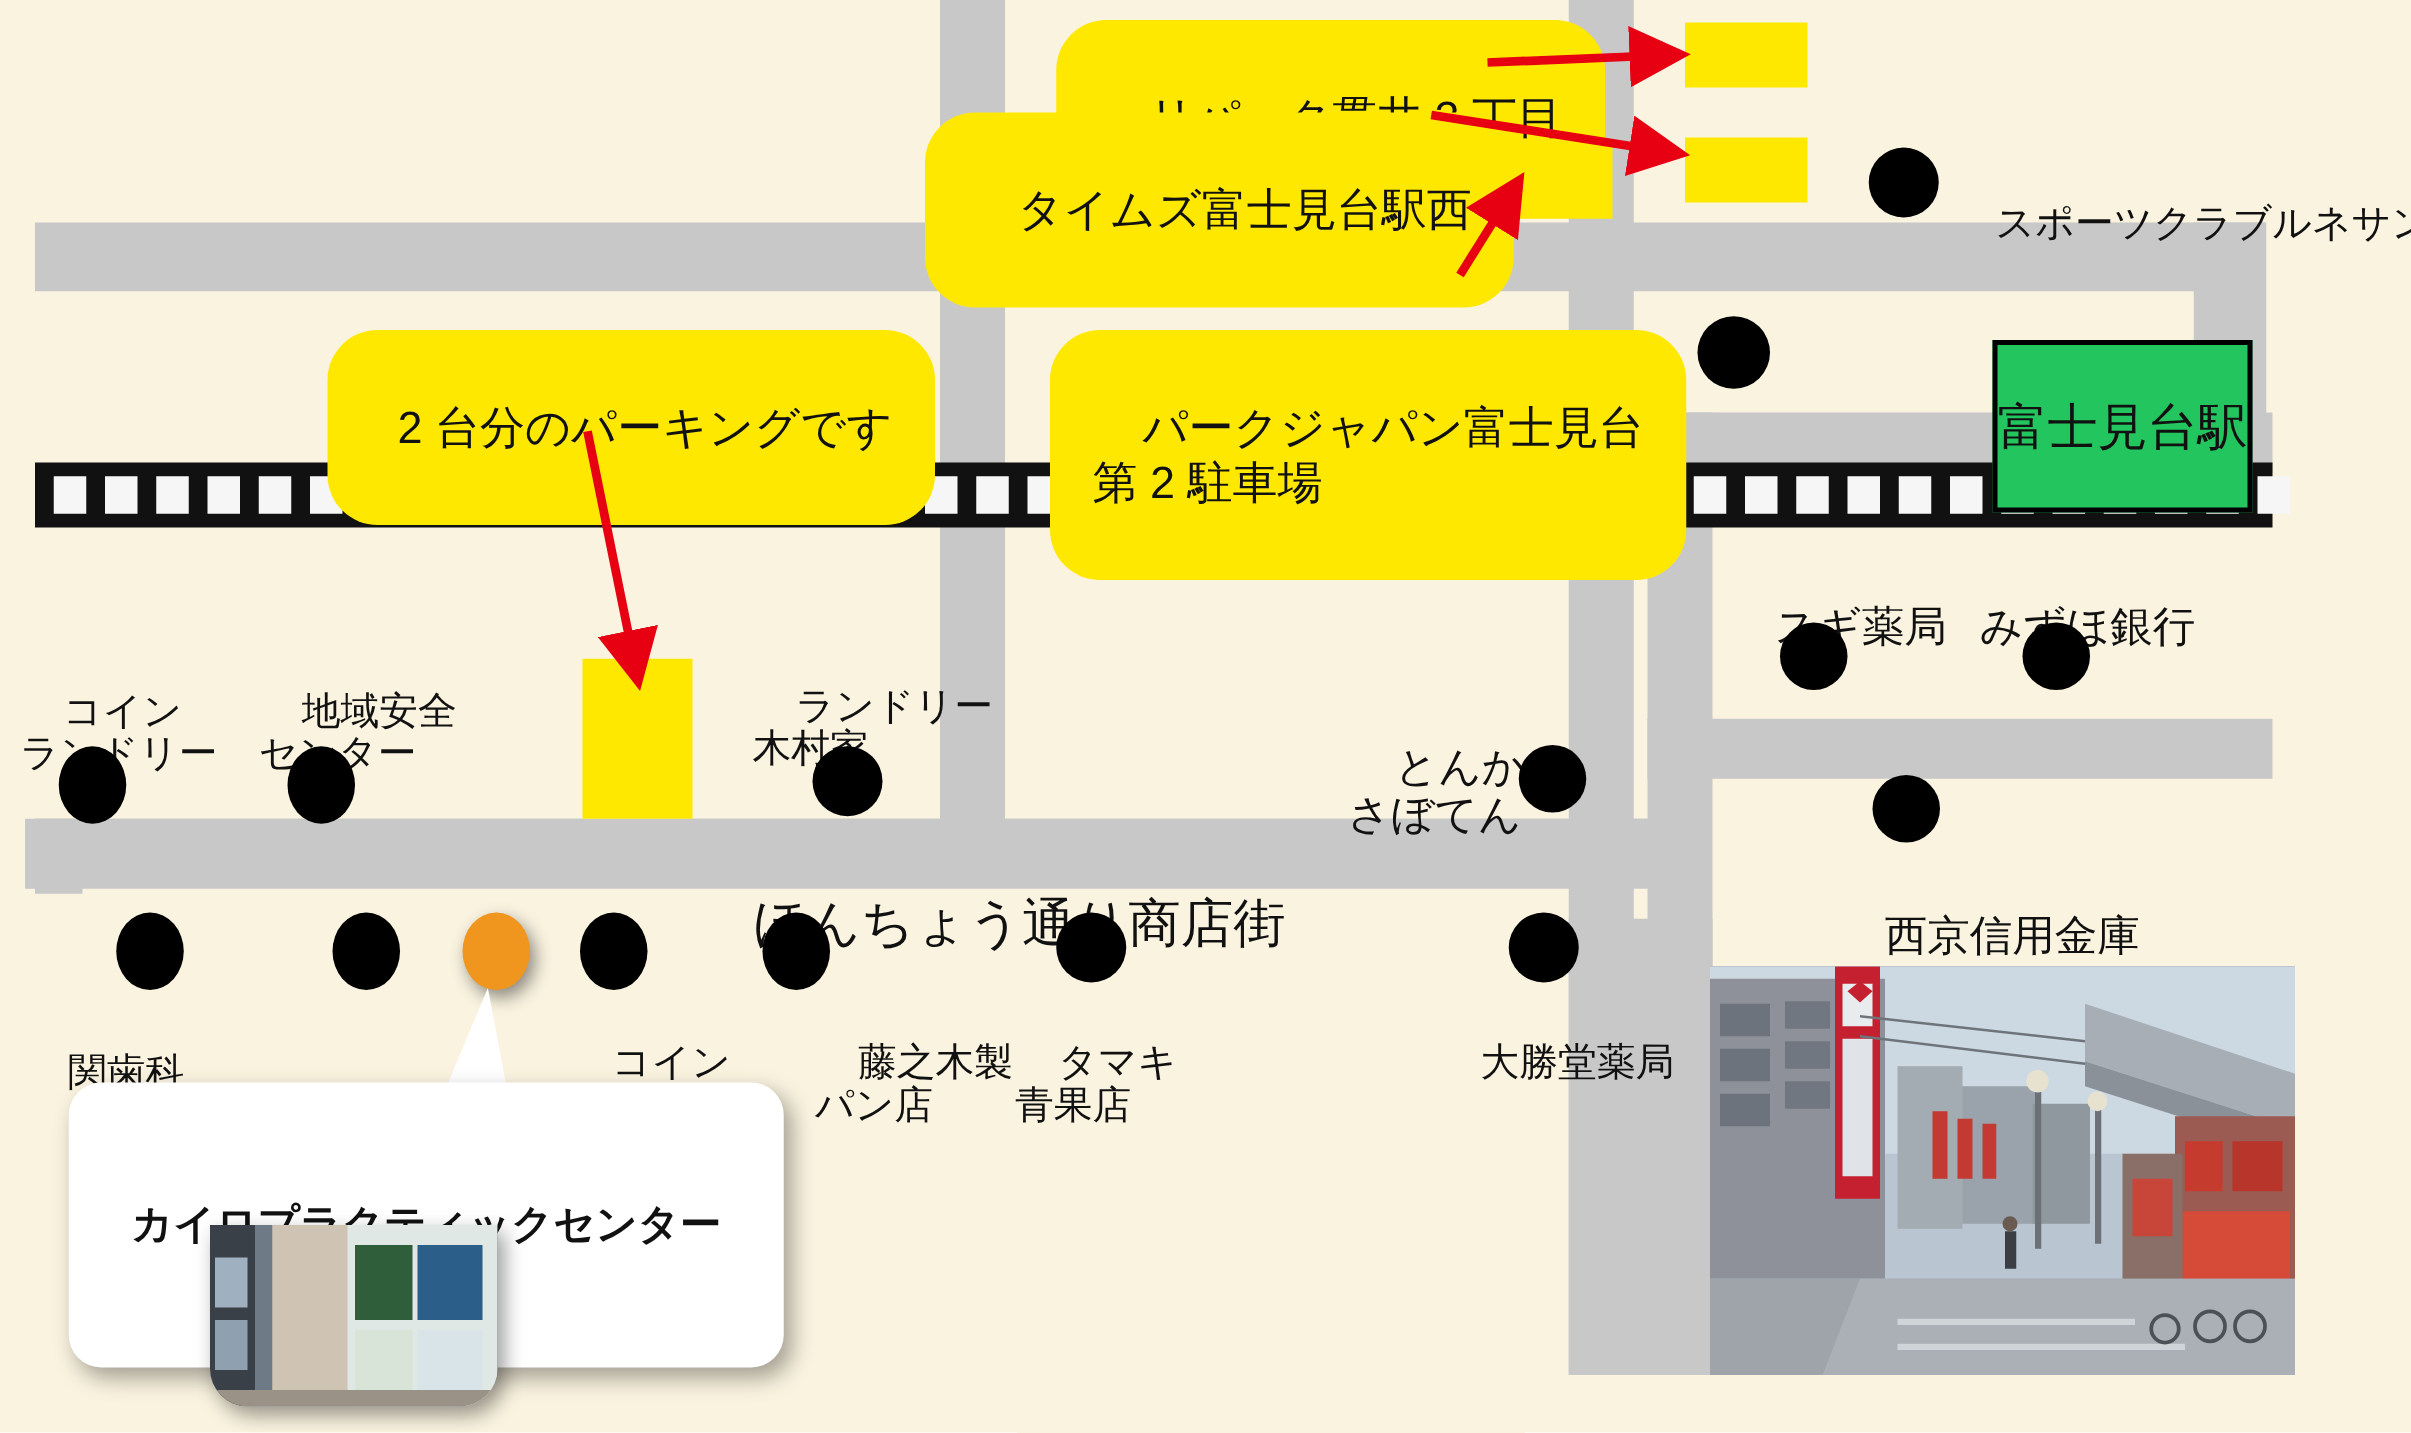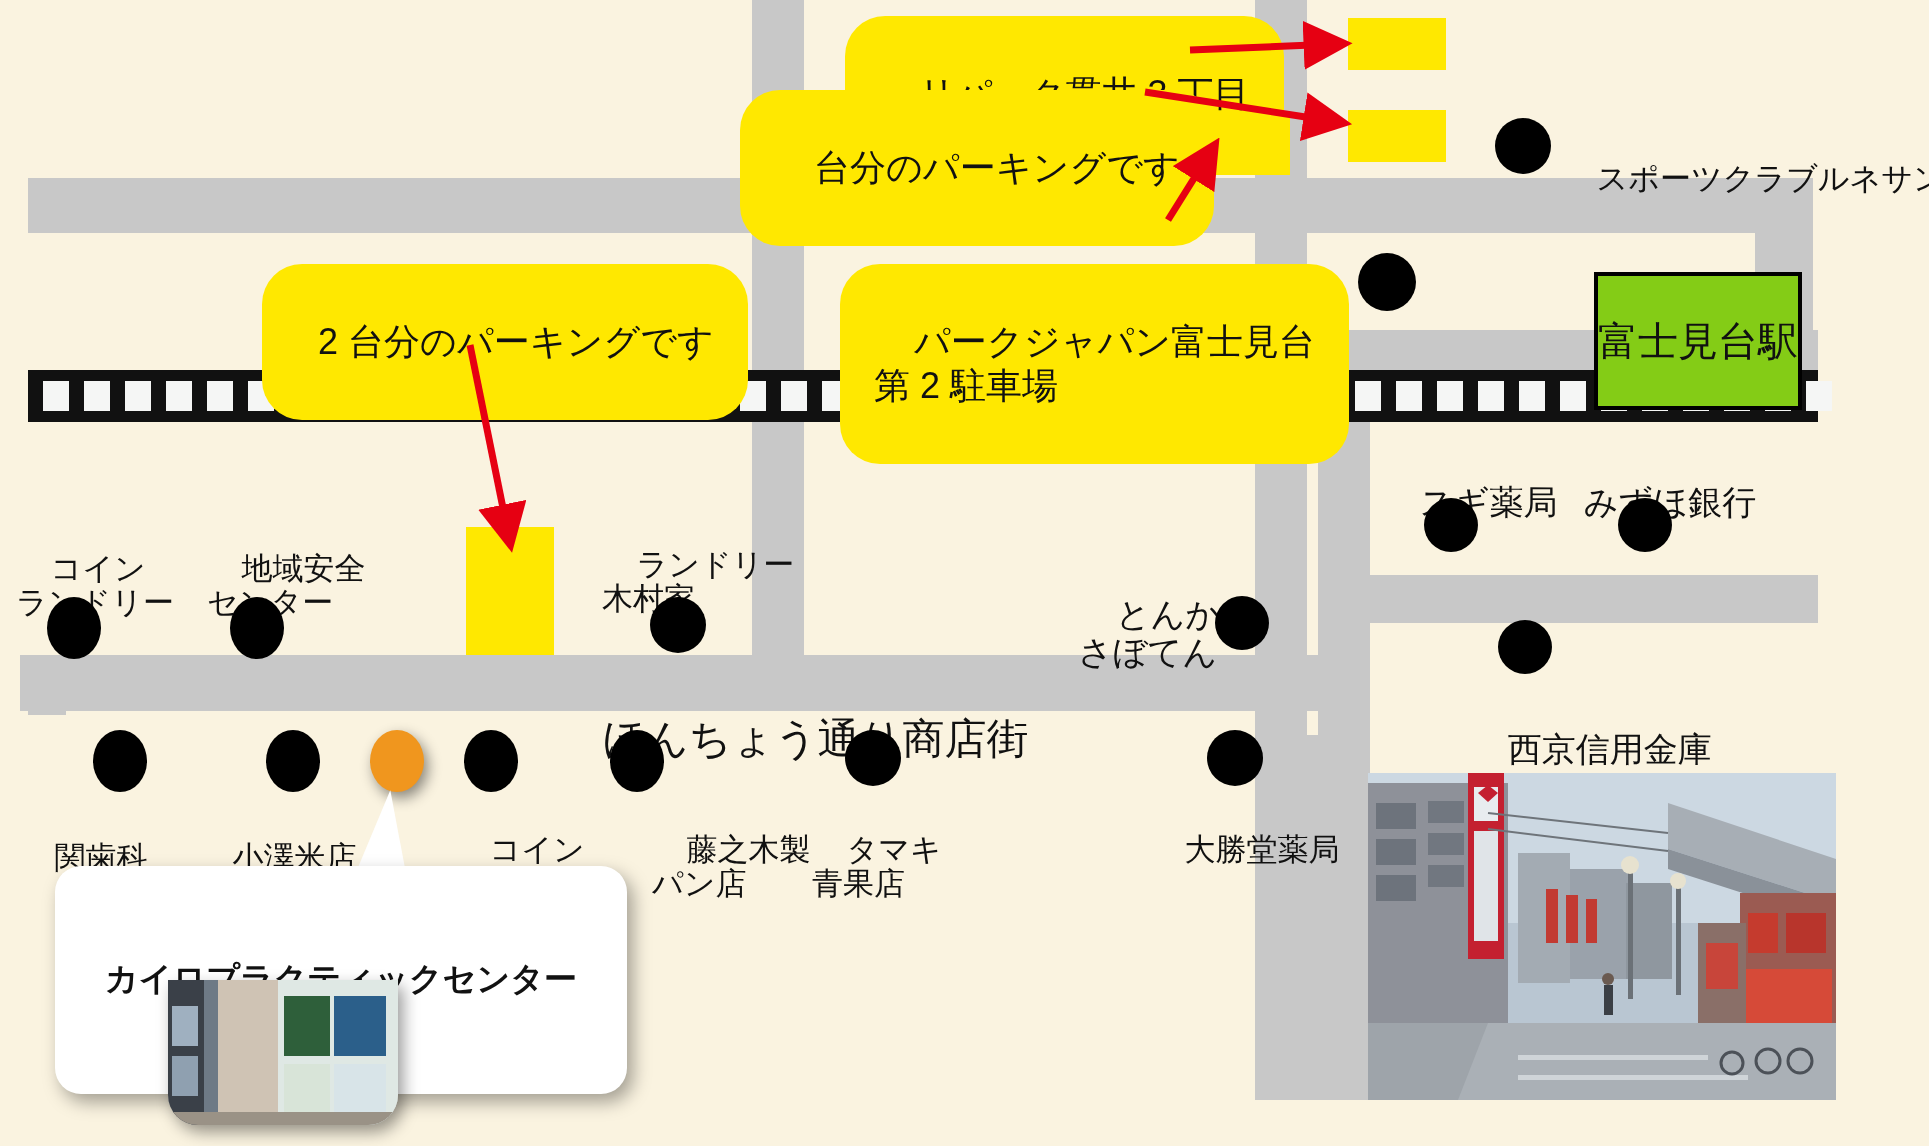--- a/index.html
+++ b/index.html
@@ -69,21 +69,21 @@
     border-radius: 40px;
     color: #111;
     font-size: 36px;
     line-height: 1.22;
     padding: 12px 34px;
     white-space: pre;
   }
   
   .station {
     position: absolute;
-    background: #84cc16;
+    background: #22c55e;
     border: 4px solid #000000;
     display: flex;
     align-items: center;
     justify-content: center;
     font-size: 40px;
     color: #111;
   }
   
   .street-name {
     position: absolute;
@@ -203,21 +203,21 @@
   </div>
 
   <div class="street-name" style="left:556px; top:663px;">
     <span>ほんちょう通り商店街</span>
   </div>
 
   <div class="callout" style="left:845px; top:16px;">
     <span>リパーク貫井 3 丁目</span>
   </div>
   <div class="callout" style="left:740px; top:90px;">
-    <span>台分のパーキングです</span>
+    <span>タイムズ富士見台駅西</span>
   </div>
   <div class="callout" style="left:262px; top:264px;padding-left:16px;">
     <span>2 台分のパーキングです</span>
   </div>
   <div class="callout" style="left:818px; top:264px;margin-left:22px;">
     <span>パークジャパン富士見台
 第 2 駐車場</span>
   </div>
 
   <svg class="arrow-layer" viewBox="0 0 1929 1146" xmlns="http://www.w3.org/2000/svg">
@@ -277,23 +277,20 @@
 木村家</span>
   </div>
   <div class="dot" style="left:650px; top:597px; width:56px; height:56px;"></div>
 
   <div class="dot" style="left:93px; top:730px; width:54px; height:62px;"></div>
   <div class="poi-label" style="left:20px; top:806px;">
     <span>関歯科</span>
   </div>
 
   <div class="dot" style="left:266px; top:730px; width:54px; height:62px;"></div>
-  <div class="poi-label" style="left:198px; top:806px;">
-    <span>小澤米店</span>
-  </div>
 
   <div class="dot orange" style="left:370px; top:730px; width:54px; height:62px;"></div>
 
   <div class="dot" style="left:464px; top:730px; width:54px; height:62px;"></div>
   <div class="poi-label" style="left:455px; top:798px;">
     <span>コイン
 ランドリー</span>
   </div>
 
   <div class="dot" style="left:610px; top:730px; width:54px; height:62px;"></div>

